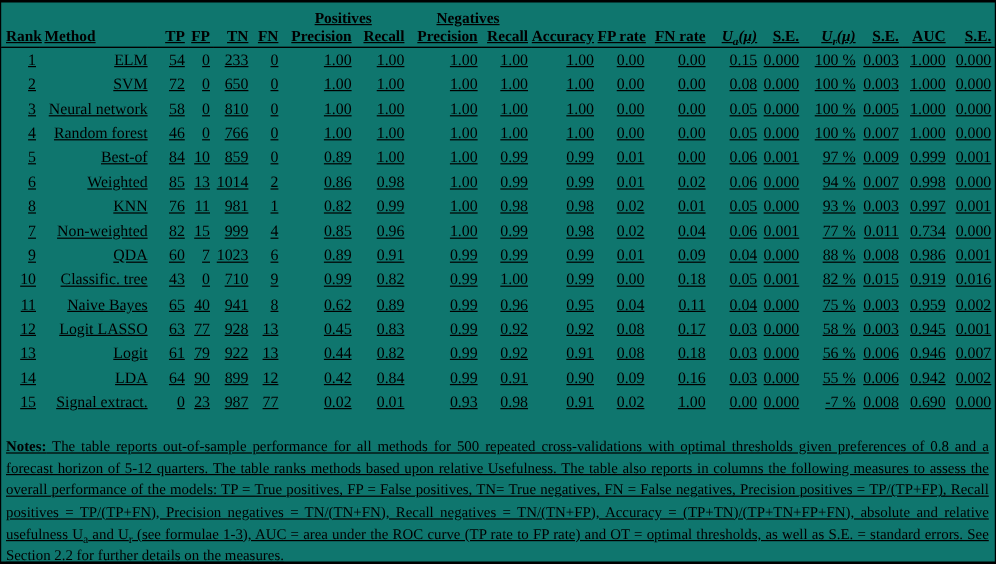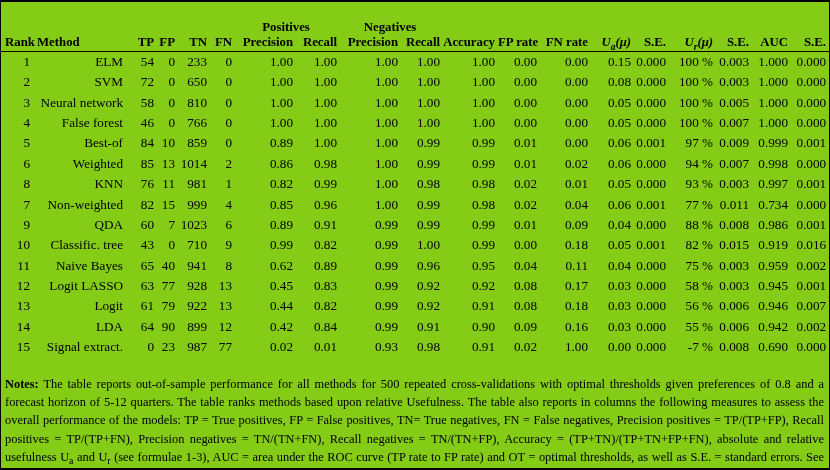--- a/index.html
+++ b/index.html
@@ -12,23 +12,24 @@
     font-family: "Liberation Serif", "DejaVu Serif", serif;
     color: #000000;
   }
   .sheet {
     box-sizing: border-box;
     width: 830px;
     height: 470px;
     border: 1.5px solid #000000;
     border-top-width: 2.5px;
     border-bottom-width: 2px;
-    background: #84cc16;
-    padding-top: 16px;
+    background: #0f766e;
+    padding-top: 4px;
     overflow: hidden;
+    text-decoration: underline;
   }
   table.results {
     width: 100%;
     border-collapse: collapse;
     table-layout: fixed;
   }
   table.results th, table.results td {
     white-space: nowrap;
     overflow: visible;
   }
@@ -190,21 +191,21 @@
           <td>0.00</td>
           <td>0.05</td>
           <td>0.000</td>
           <td>100 %</td>
           <td>0.005</td>
           <td>1.000</td>
           <td>0.000</td>
         </tr>
         <tr>
           <td>4</td>
-          <td class="left">False forest</td>
+          <td class="left">Random forest</td>
           <td>46</td>
           <td>0</td>
           <td>766</td>
           <td>0</td>
           <td>1.00</td>
           <td>1.00</td>
           <td>1.00</td>
           <td>1.00</td>
           <td>1.00</td>
           <td>0.00</td>

